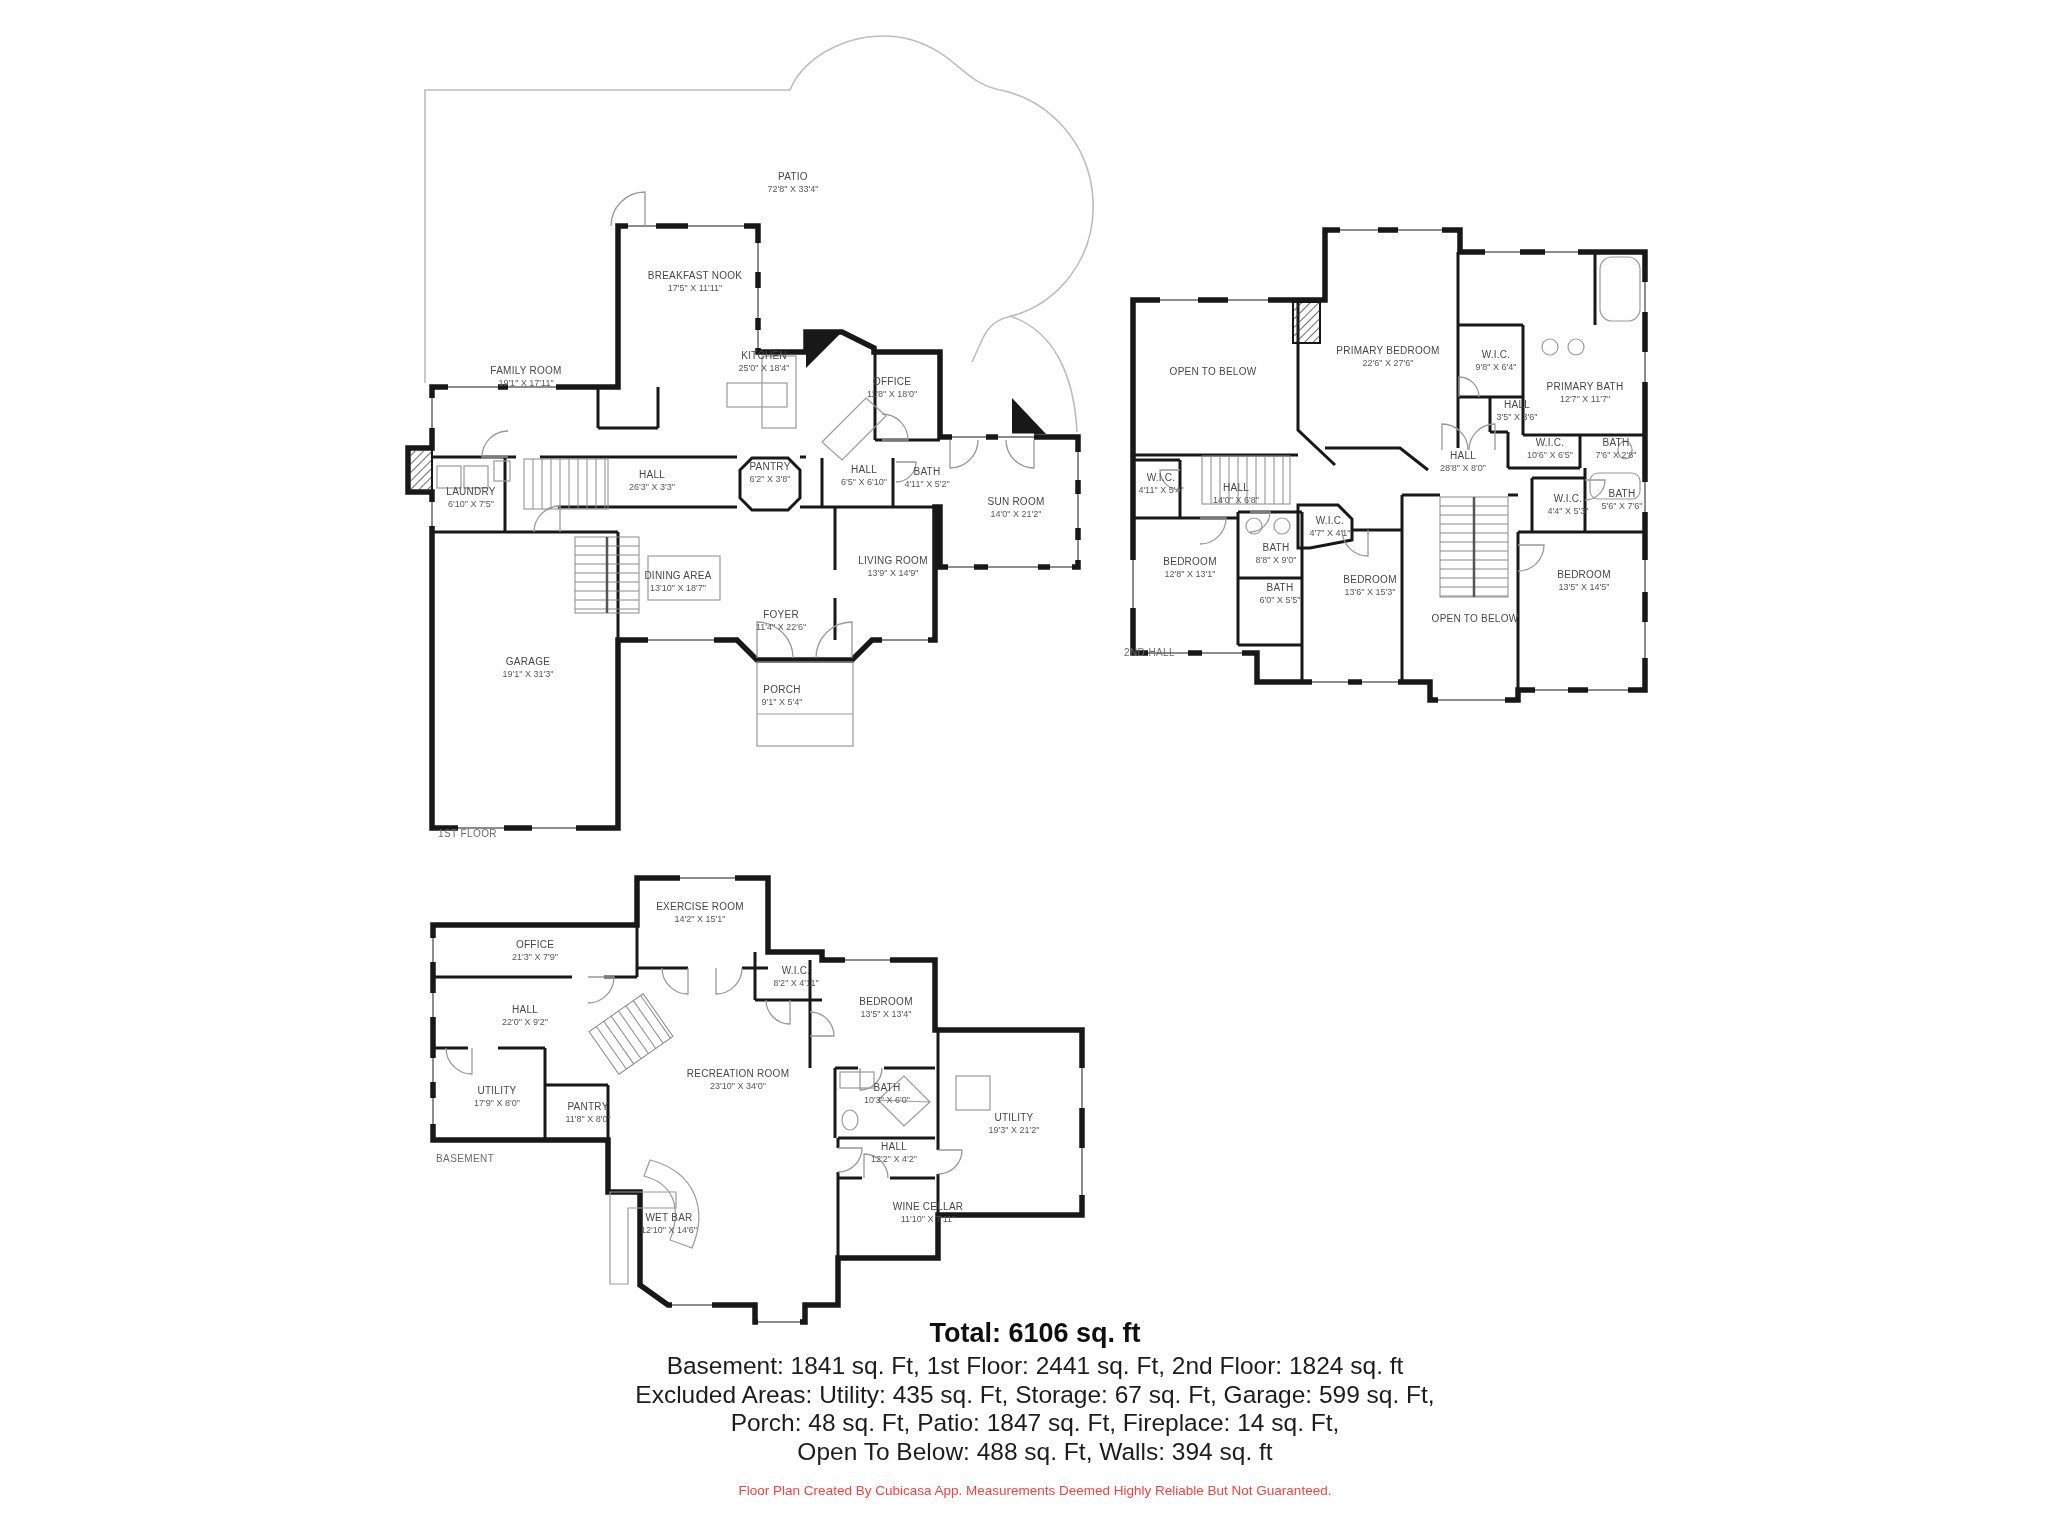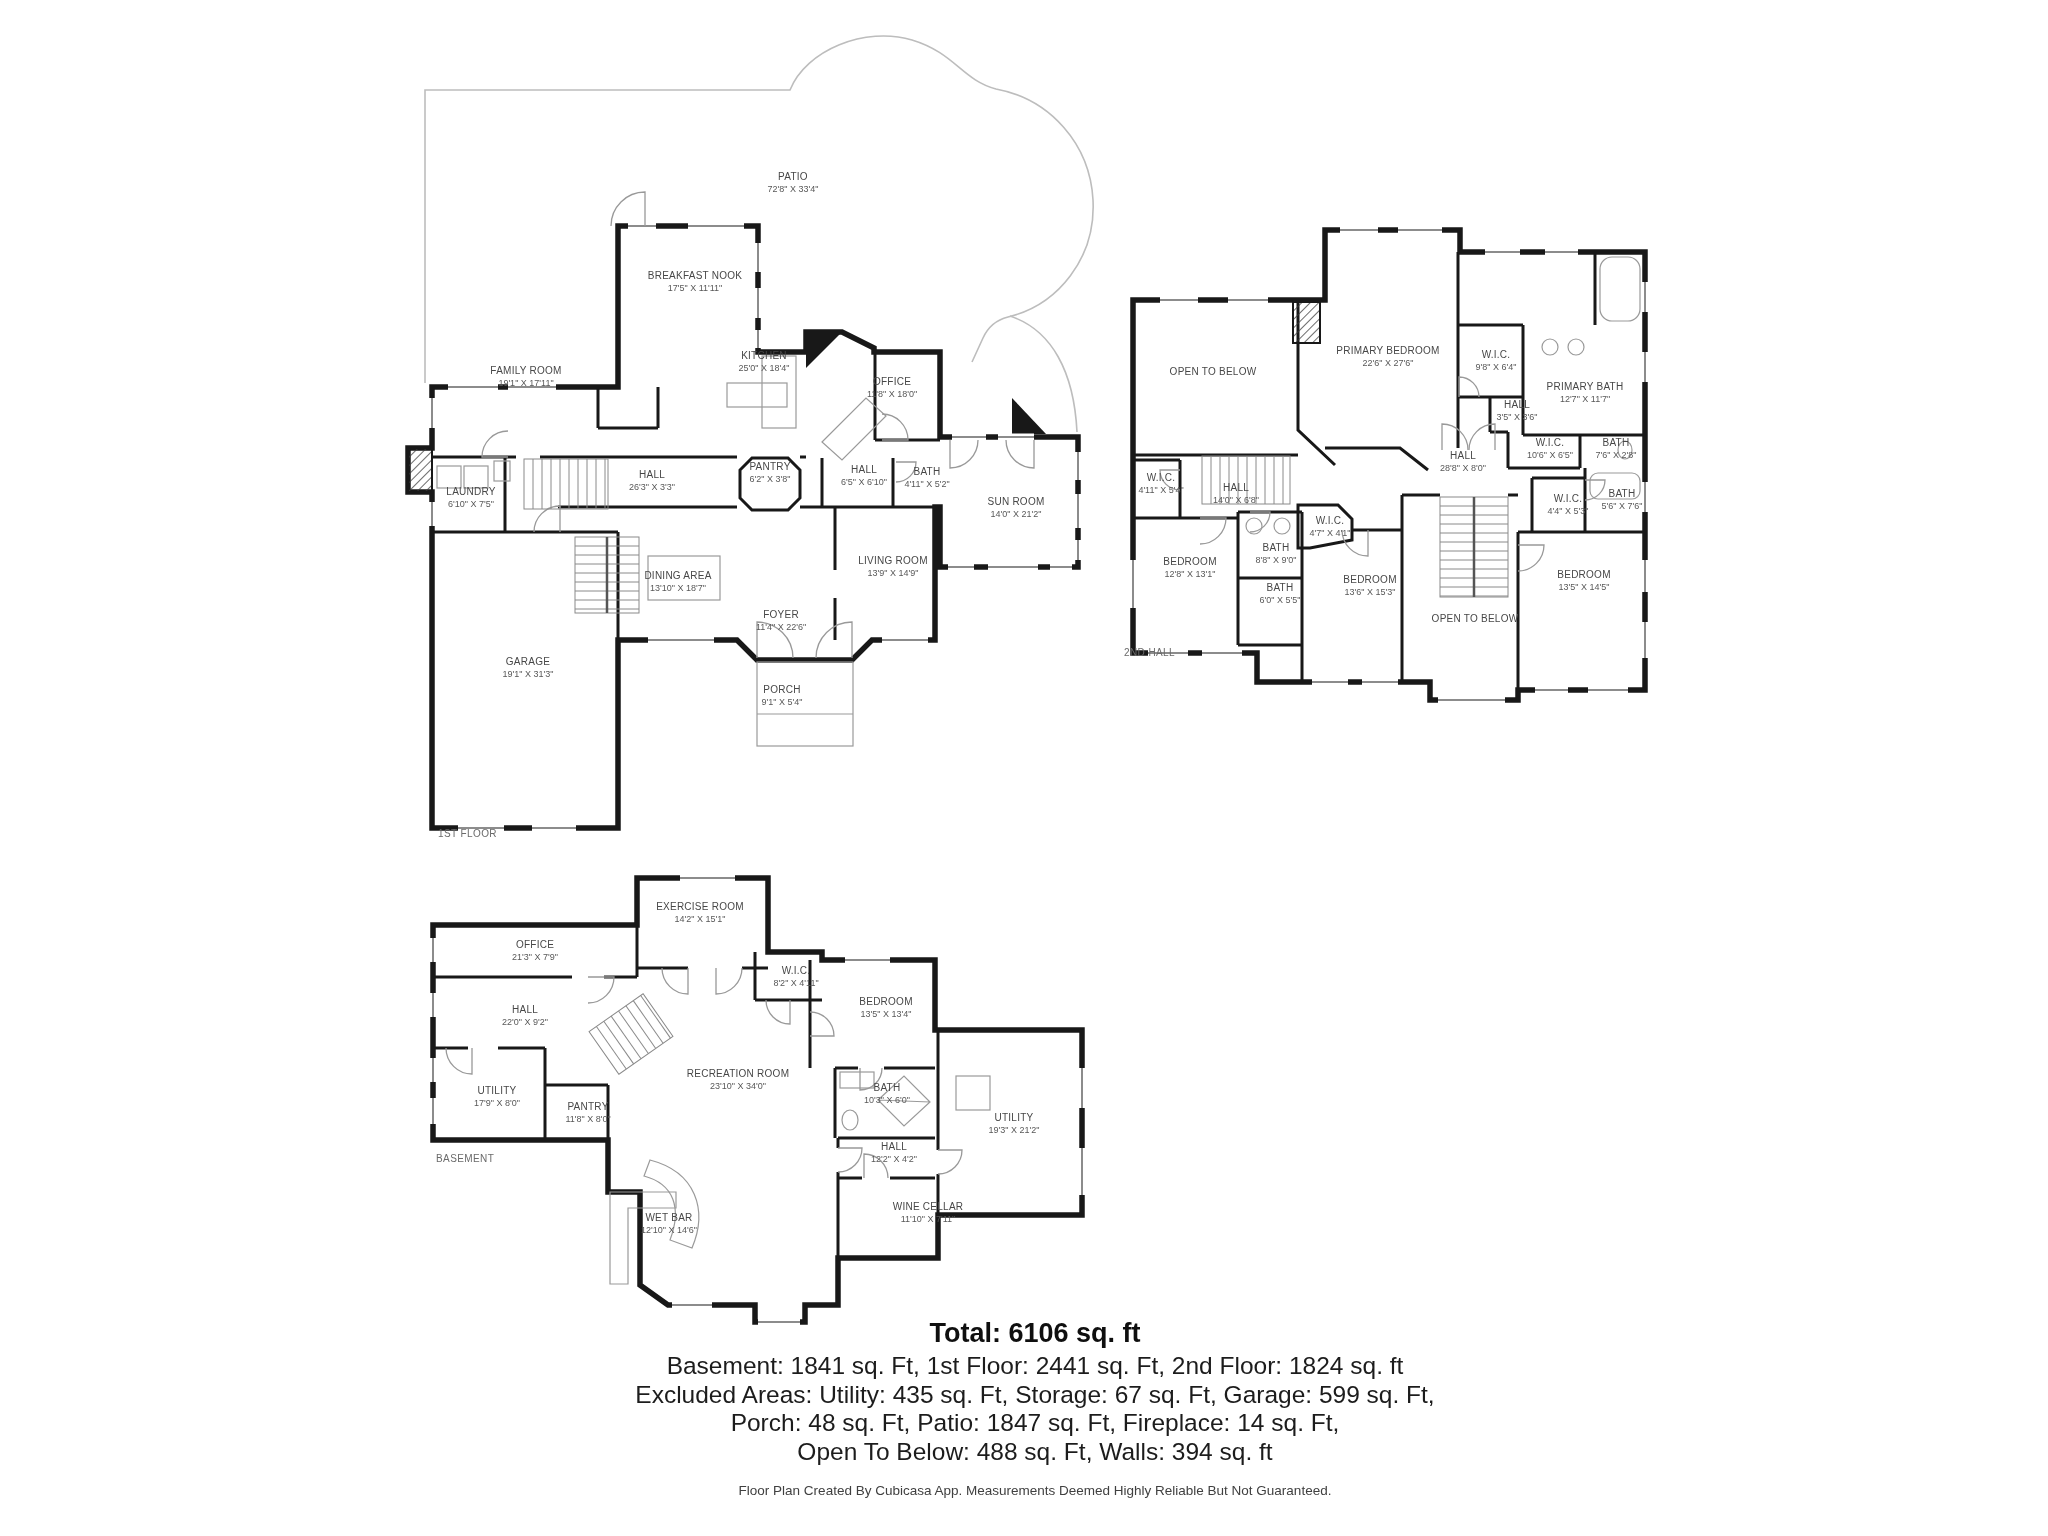--- a/index.html
+++ b/index.html
@@ -8,21 +8,21 @@
   #plan-svg{position:absolute;left:0;top:0;}
   #room-labels{position:absolute;left:8px;top:0;width:2048px;height:1368px;pointer-events:none;}
   .room-label{position:absolute;transform:translate(-50%,-50%);text-align:center;white-space:nowrap;
               color:#474747;line-height:1.3;}
   .room-label .rn{font-size:10px;letter-spacing:.25px;}
   .room-label .rd{font-size:9px;color:#585858;margin-top:1px;}
   .floor-caption{position:absolute;transform:translateY(-50%);font-size:10px;color:#6a6a6a;letter-spacing:.4px;white-space:nowrap;}
   .summary{position:absolute;left:535px;top:1318px;width:1000px;text-align:center;color:#1c1c1c;}
   .summary .total{font-size:27px;font-weight:bold;color:#0f0f0f;margin-bottom:3px;}
   .summary .sline{font-size:24.5px;line-height:28.6px;}
-  .summary .foot{font-size:13.5px;color:#404040;margin-top:17px;}
+  .summary .foot{font-size:13.5px;color:#ef4444;margin-top:17px;}
   
   .wx{fill:#ffffff;stroke:#181818;stroke-width:5.5;stroke-linejoin:miter;}
   .wi{fill:none;stroke:#181818;stroke-width:3;}
   .blk{fill:#181818;stroke:none;}
   .patio{fill:none;stroke:#bdbdbd;stroke-width:1.6;}
   .lite{fill:none;stroke:#9a9a9a;stroke-width:1.2;}
   .hatch{fill:url(#hatch);stroke:#181818;stroke-width:2;}
   .win-bg{stroke:#ffffff;stroke-width:7;}
   .win-fg{stroke:#8c8c8c;stroke-width:2;}
   .door{fill:none;stroke:#999999;stroke-width:1.3;}

